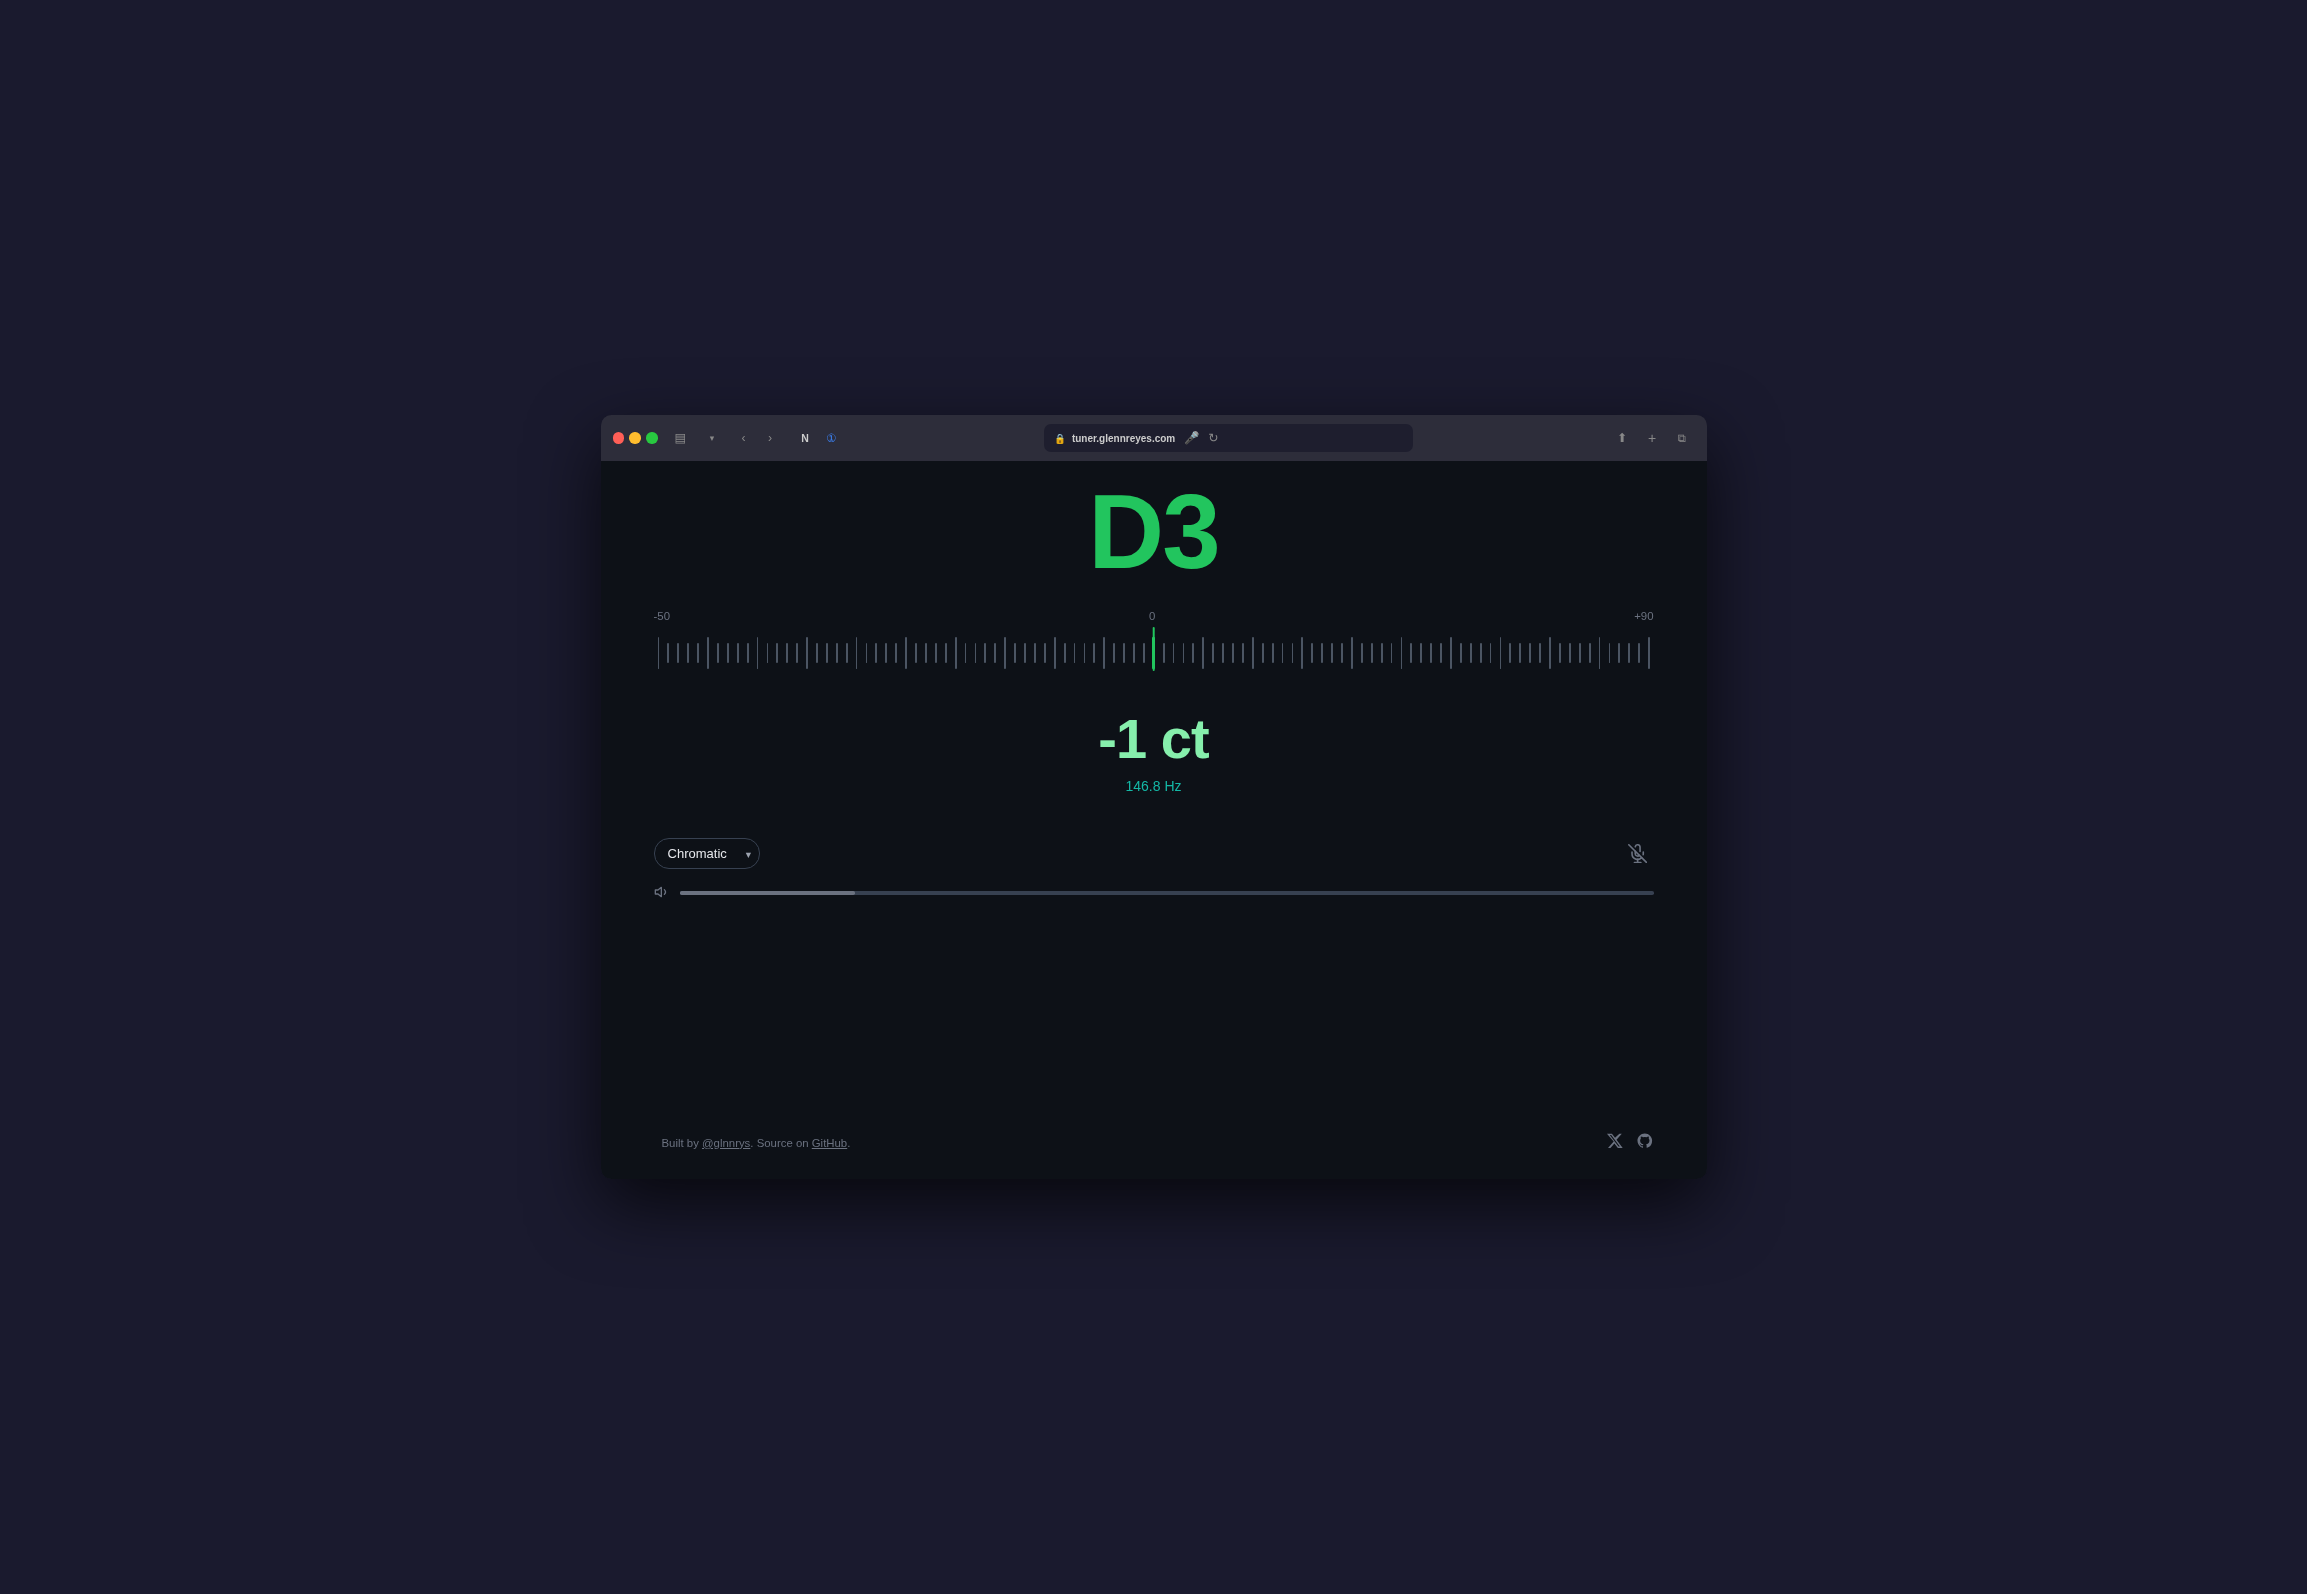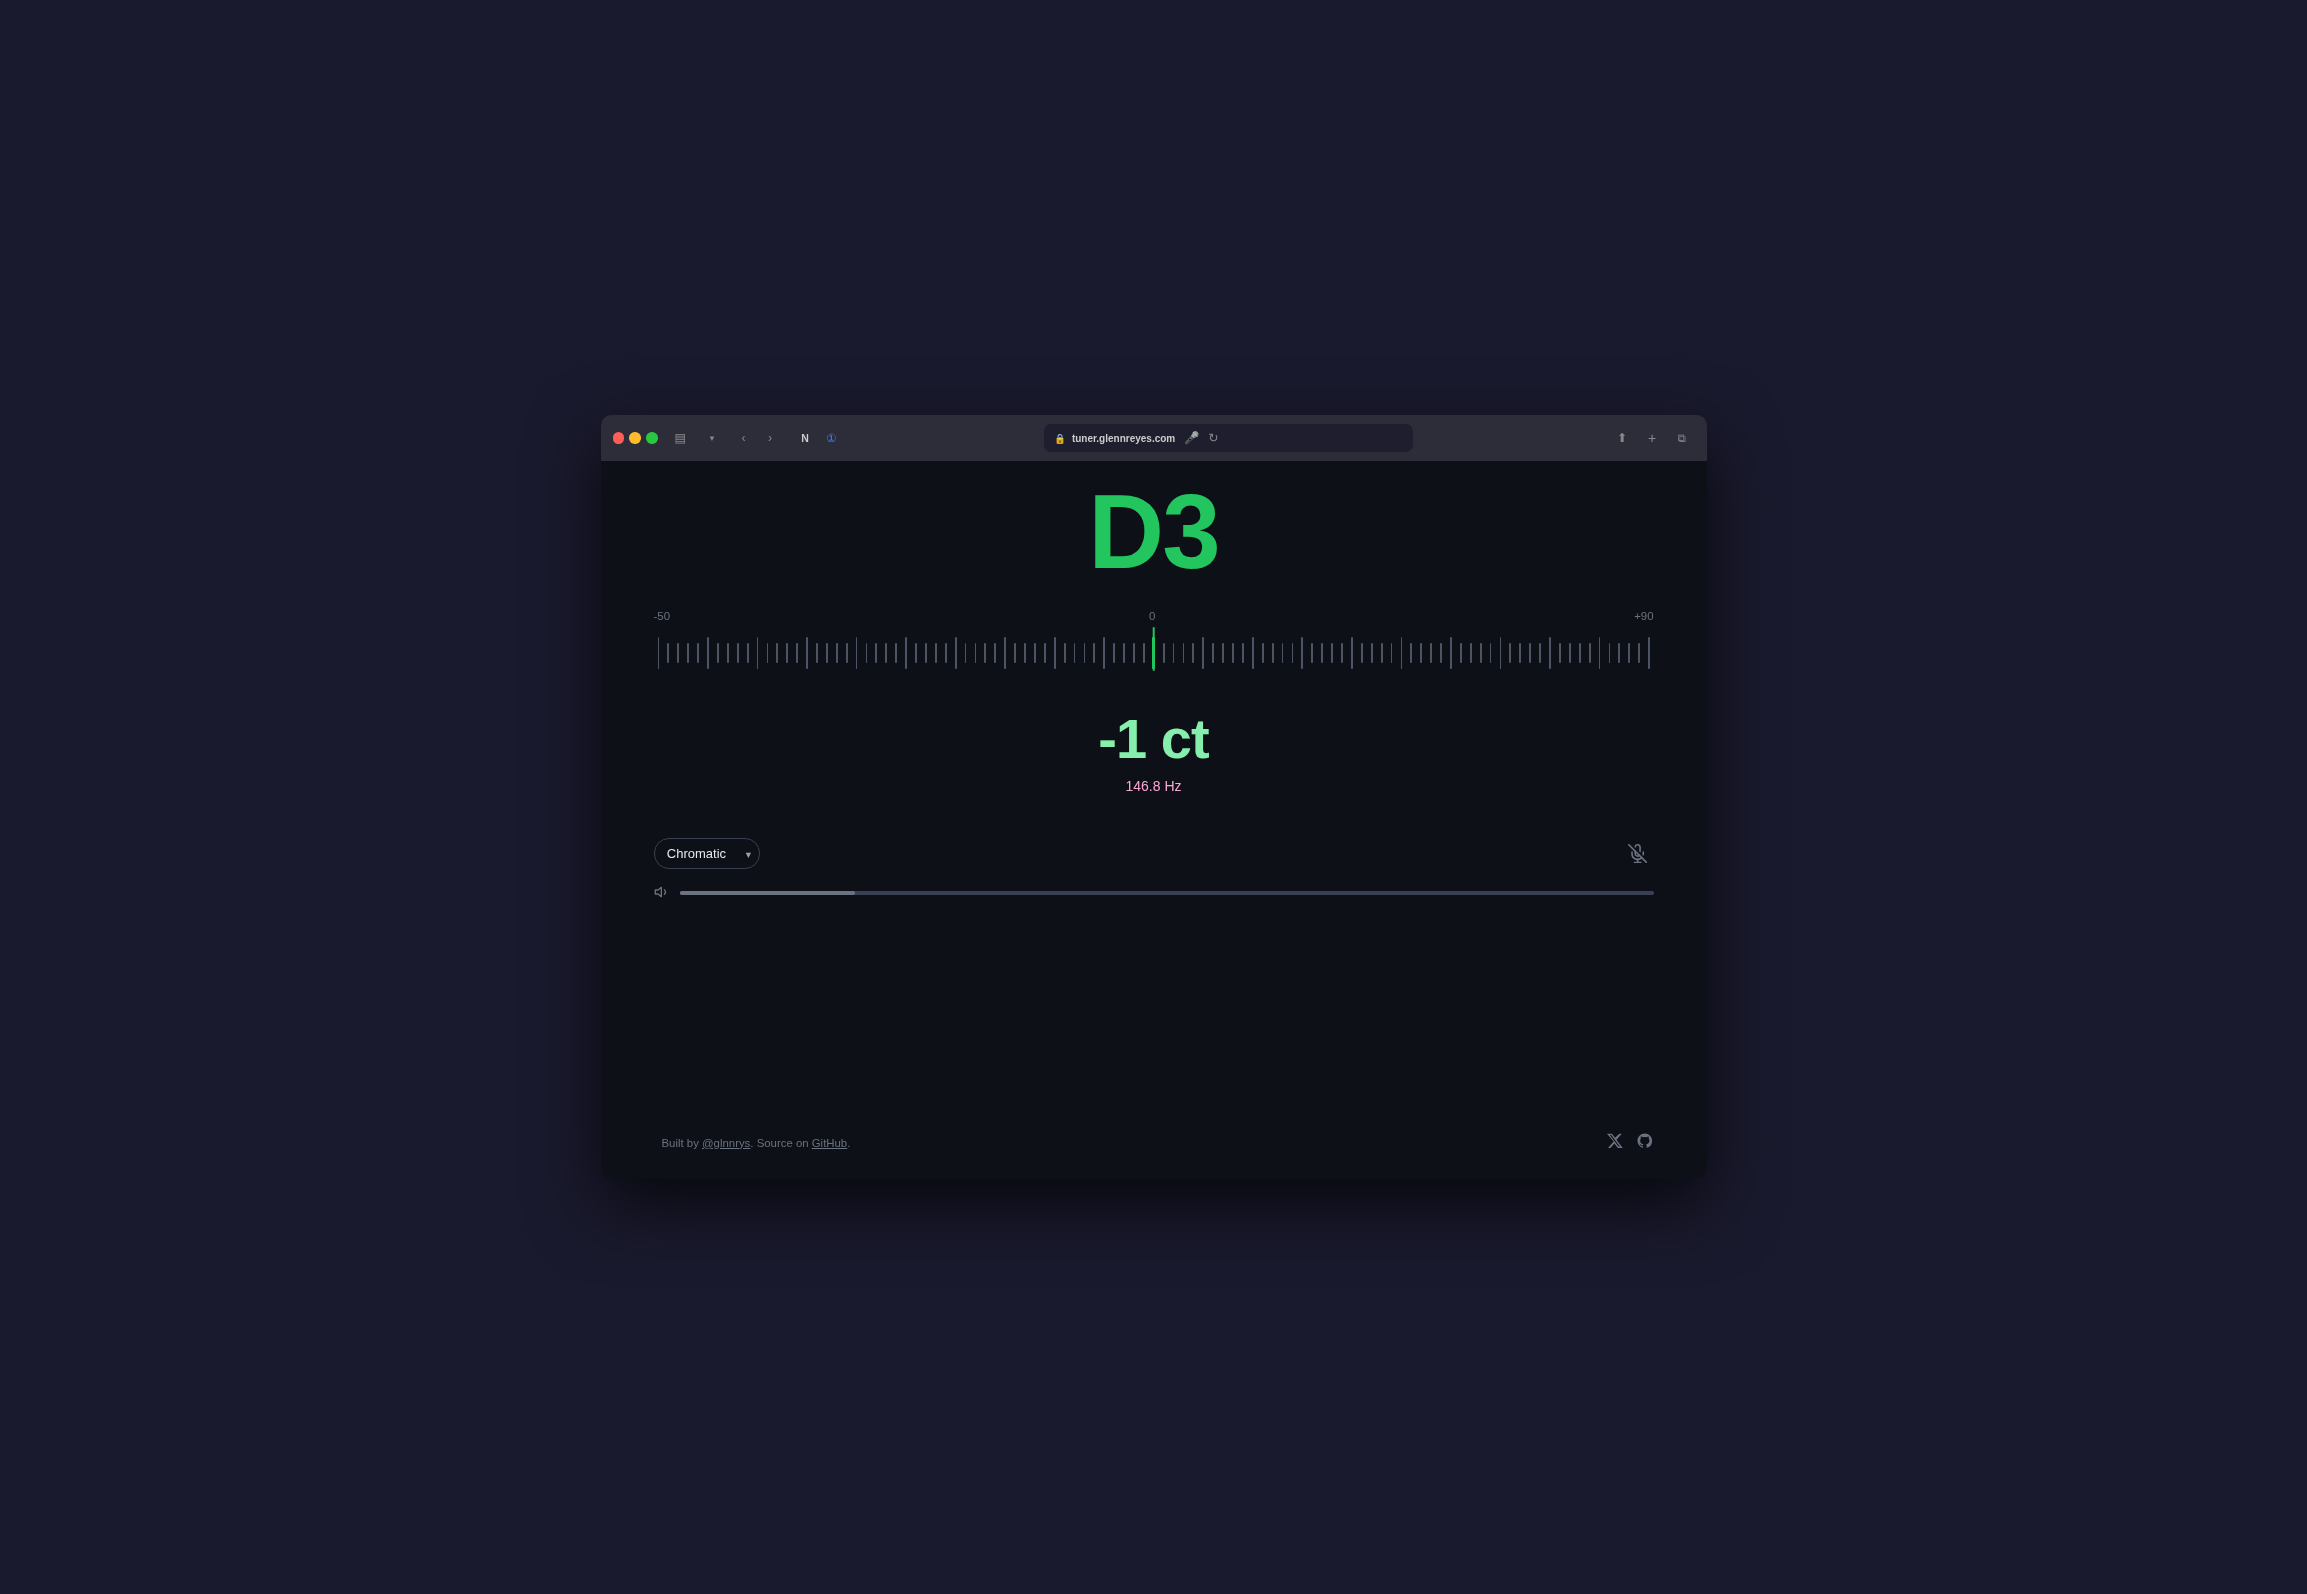--- a/index.html
+++ b/index.html
@@ -205,21 +205,21 @@
 
     .cents-value {
       font-size: 56px;
       font-weight: 700;
       color: #86efac;
       letter-spacing: -0.9px;
     }
 
     .hz-value {
       font-size: 14px;
-      color: #f9a8d4;
+      color: #14b8a6;
       text-align: center;
       margin-bottom: 44px;
     }
 
     
     .controls-row {
       width: 100%;
       display: flex;
       align-items: center;
       justify-content: space-between;
@@ -229,20 +229,21 @@
     .dropdown-select {
       background: transparent;
       border: 0.9px solid #374151;
       border-radius: 15px;
       color: #e5e7eb;
       font-size: 13px;
       padding: 7px 32px 7px 12.3px;
       appearance: none;
       cursor: pointer;
       position: relative;
+      text-align: right;
     }
 
     .dropdown-wrapper {
       position: relative;
       display: inline-block;
     }
 
     .dropdown-arrow {
       position: absolute;
       right: 8.8px;

